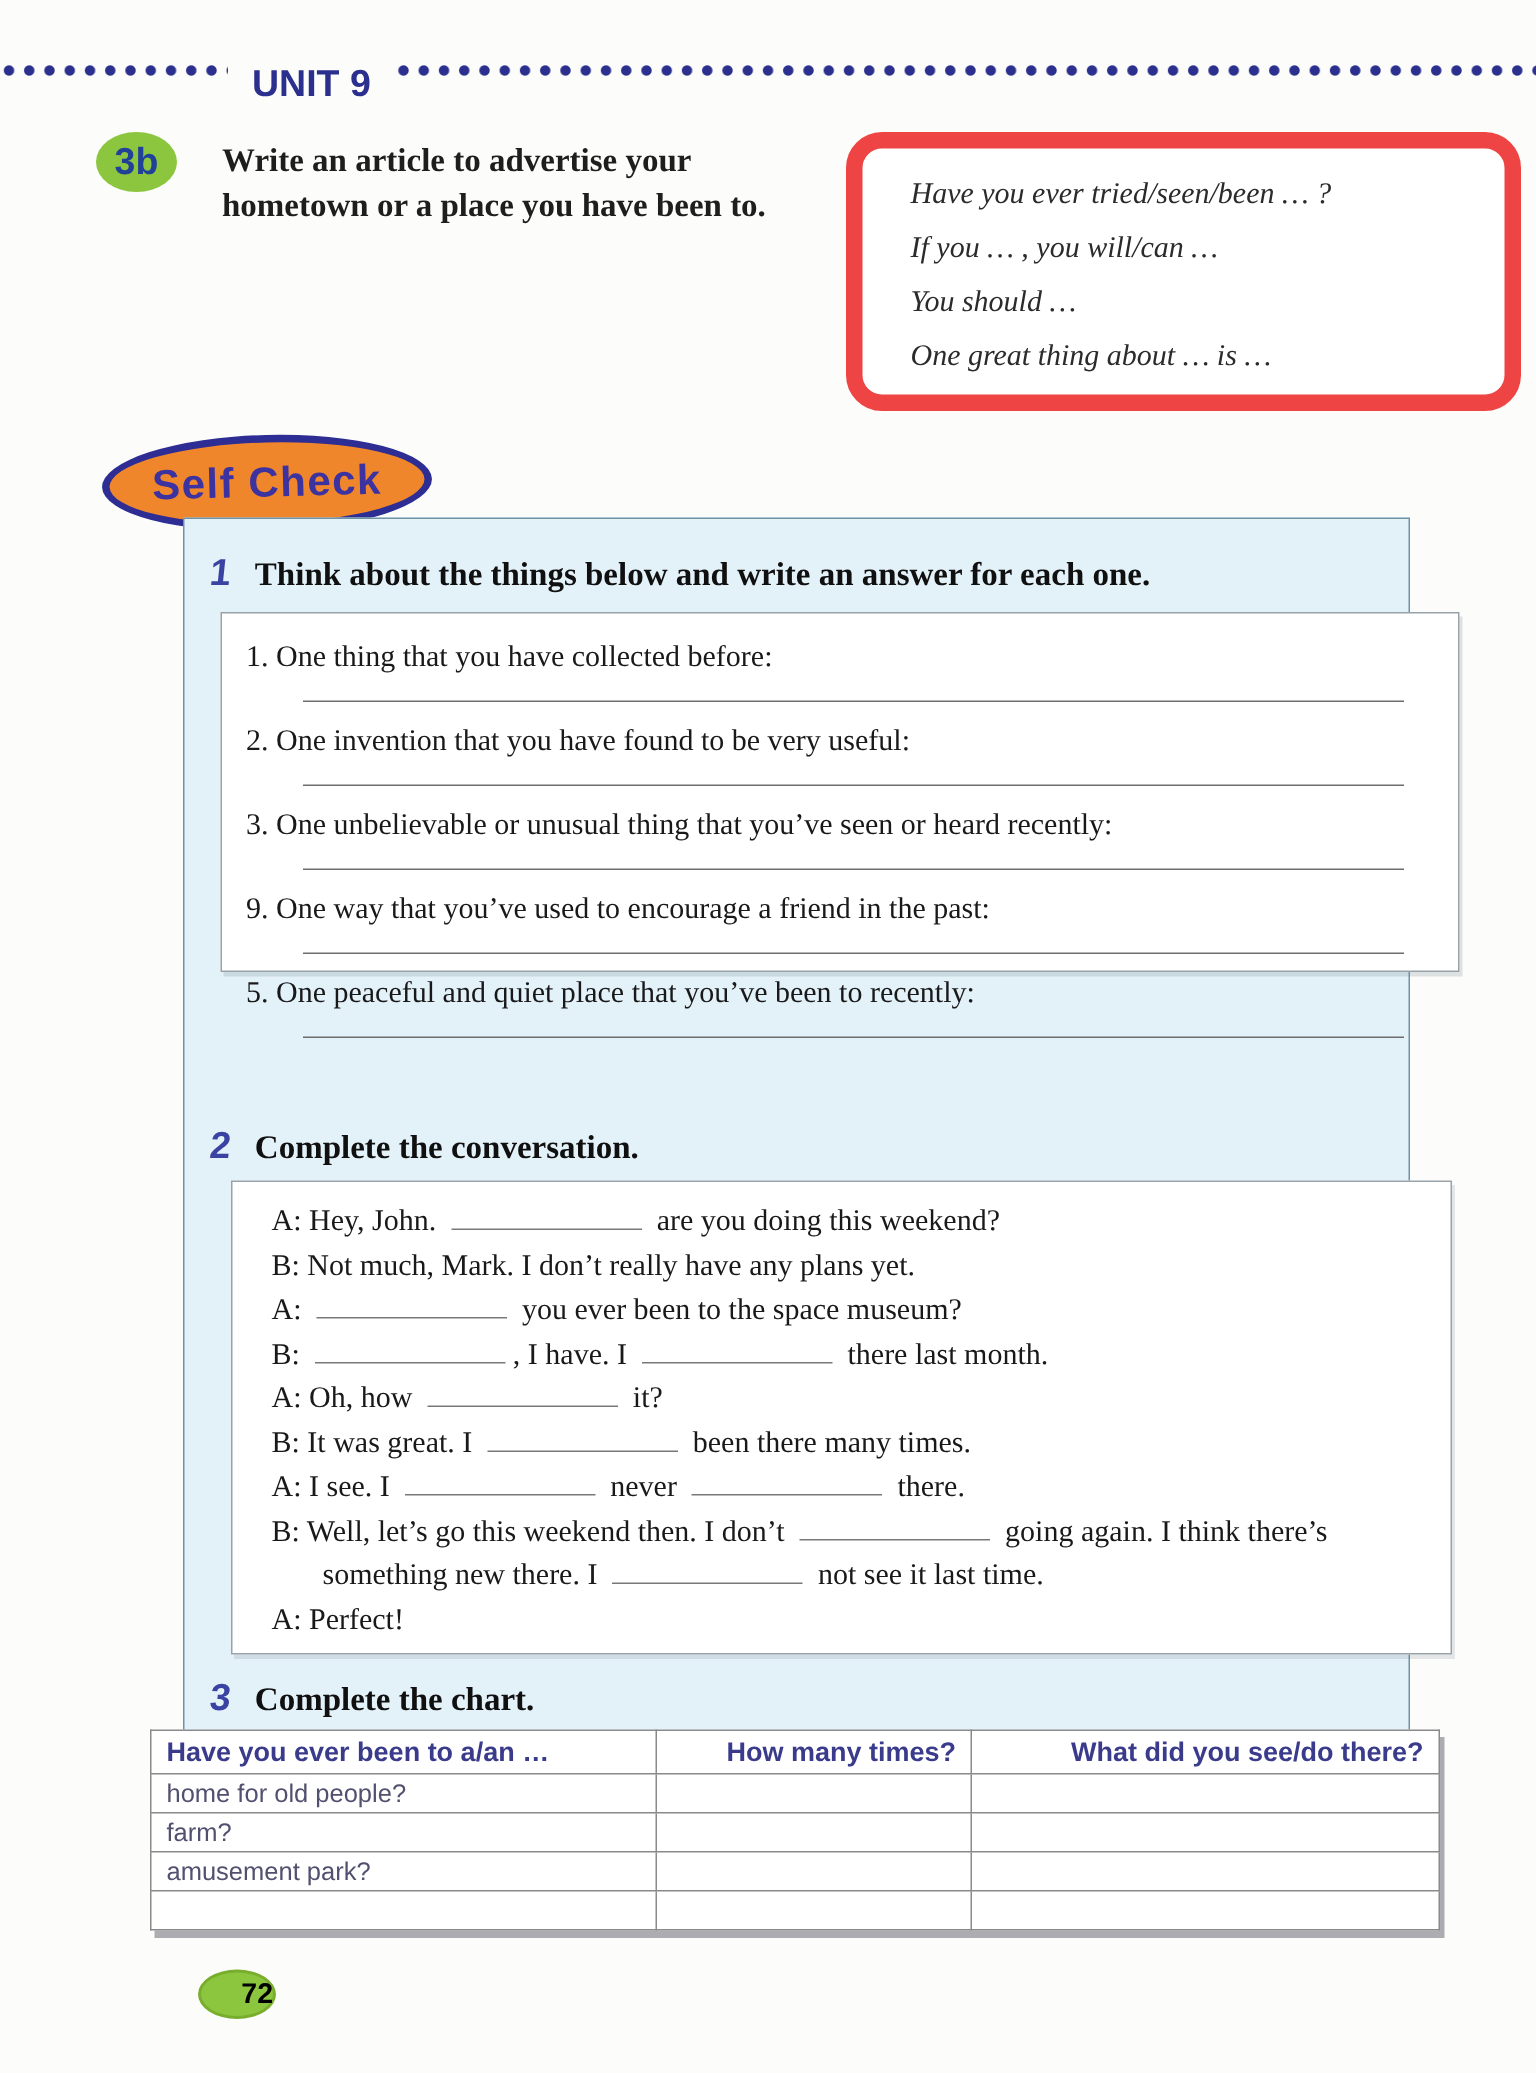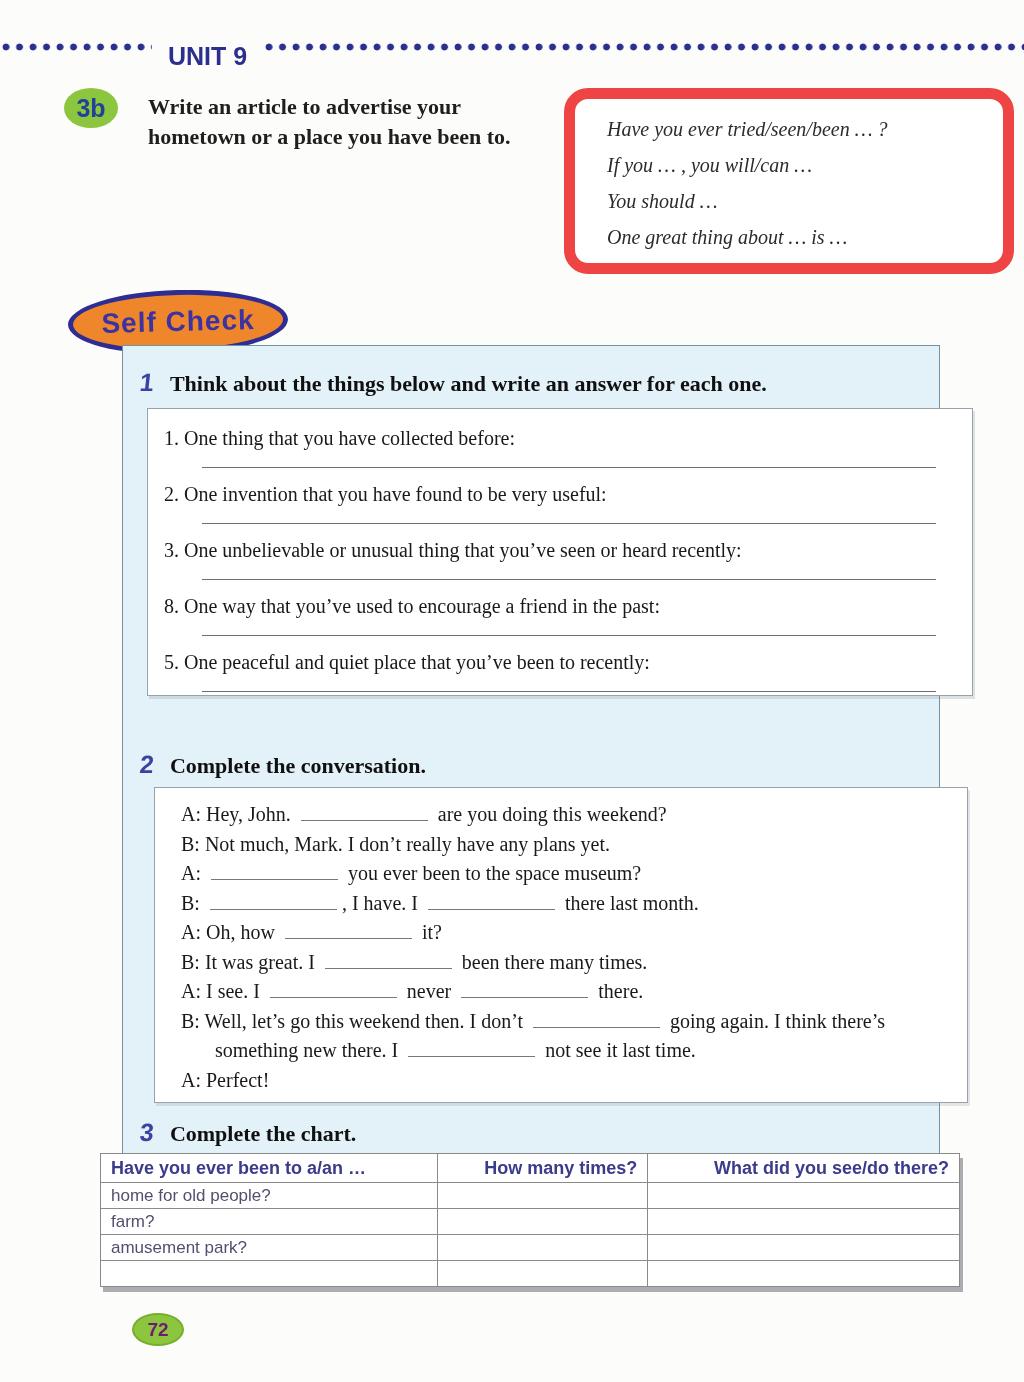--- a/index.html
+++ b/index.html
@@ -44,21 +44,21 @@
                 background:#e3f1f9; border:1px solid #6f93a4; }
   
   .sec-head { position:absolute; left:140px; display:flex; align-items:baseline; gap:16px; }
   .sec-num { color:#3b43a2; font-family:"Liberation Sans", sans-serif;
              font-weight:bold; font-size:25px; transform:skewX(-6deg); }
   .sec-title { font-weight:bold; font-size:22px; color:#101010; }
   .sec-head-1 { top:368px; }
   .sec-head-2 { top:750px; }
   .sec-head-3 { top:1118px; }
   
-  .q-box { position:absolute; left:147px; top:408px; width:826px; height:288px;
+  .q-box { position:absolute; left:147px; top:408px; width:826px; height:240px;
            background:#ffffff; border:1px solid #98a2a8;
            box-shadow:2px 3px 0 rgba(120,130,140,.22);
            padding:14px 0 0 16px; }
   .q-item { margin-bottom:11px; }
   .q-text { font-size:20px; line-height:31px; color:#191919; }
   .q-line { border-bottom:1.5px solid #6d6d6d; margin:13px 36px 0 38px; }
   
   .dlg-box { position:absolute; left:154px; top:787px; width:814px; height:316px;
              background:#ffffff; border:1px solid #98a2a8;
              box-shadow:2px 3px 0 rgba(120,130,140,.18);
@@ -73,22 +73,22 @@
                  font-family:Liberation Sans, sans-serif;
                  box-shadow:3px 5px 0 rgba(130,130,138,.65); }
   .chart-table th { border:1.5px solid #8a8a8a; color:#3b3b8c; font-size:18px;
                     font-weight:bold; height:29px; padding:1px 10px; text-align:left; }
   .chart-table th.center { text-align:right; }
   .chart-table td { border:1px solid #8a8a8a; color:#51506f; font-size:17px;
                     height:26px; padding:1px 10px; }
   
   .page-badge { position:absolute; left:132px; top:1313px; width:52px; height:33px;
                 background:#8cc63e; border:2px solid #79ad2e; border-radius:50%;
-                display:flex; align-items:center; justify-content:center;
-                color:#701a75; font-family:"Liberation Sans", sans-serif;
+                display:flex; align-items:center; justify-content:flex-end;
+                color:#000000; font-family:"Liberation Sans", sans-serif;
                 font-weight:bold; font-size:19px; }
 </style>
 </head>
 <body>
 
 <div class="unit-header">
   <div class="dots dots-left"></div>
   <div class="unit-title">UNIT 9</div>
   <div class="dots dots-right"></div>
 </div>
@@ -120,21 +120,21 @@
     </div>
     <div class="q-item">
       <div class="q-text">2. One invention that you have found to be very useful:</div>
       <div class="q-line"></div>
     </div>
     <div class="q-item">
       <div class="q-text">3. One unbelievable or unusual thing that you’ve seen or heard recently:</div>
       <div class="q-line"></div>
     </div>
     <div class="q-item">
-      <div class="q-text">8. One way that you’ve used to encourage a friend in the past:</div>
+      <div class="q-text">9. One way that you’ve used to encourage a friend in the past:</div>
       <div class="q-line"></div>
     </div>
     <div class="q-item">
       <div class="q-text">5. One peaceful and quiet place that you’ve been to recently:</div>
       <div class="q-line"></div>
     </div>
   </div>
 
 <div class="sec-head sec-head-2">
   <span class="sec-num">2</span>

